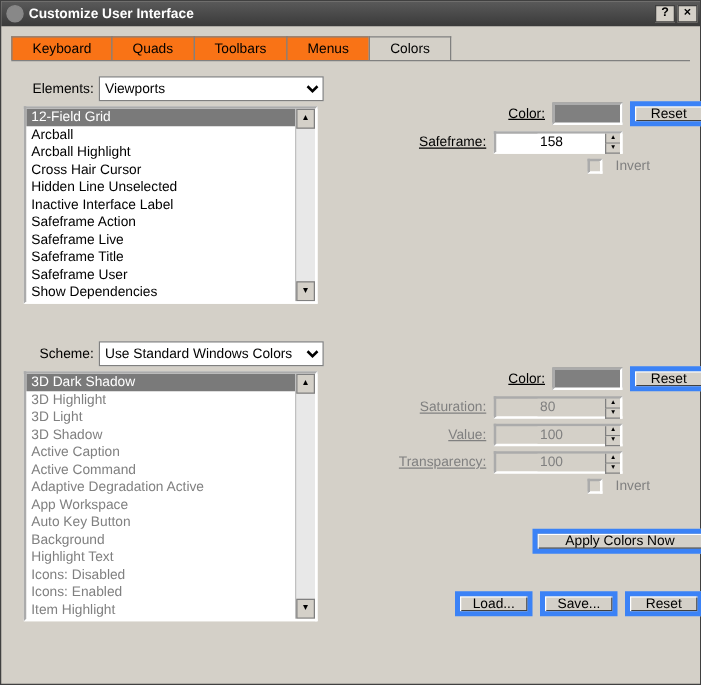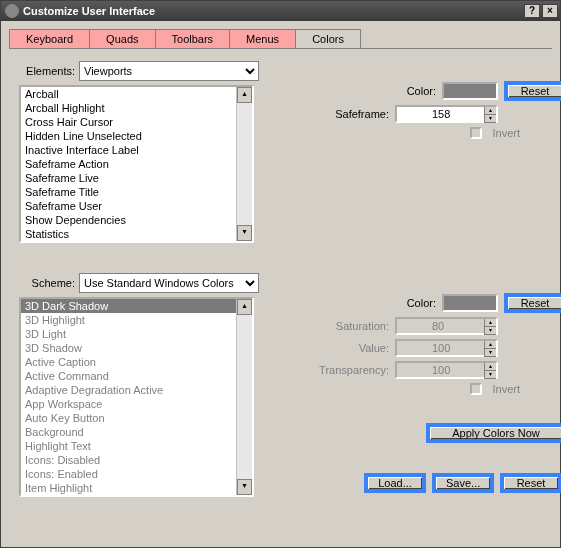--- a/index.html
+++ b/index.html
@@ -3,21 +3,21 @@
 <meta charset="utf-8">
 <style>
 * { box-sizing: border-box; font-family: Tahoma, Arial, sans-serif; font-size: 11px; }
 body { margin: 0; background: #d4d0c8; width: 561px; height: 548px; overflow: hidden; }
 .window { width: 561px; height: 548px; border: 1px solid #404040; background: #d4d0c8; }
 .titlebar { height: 20px; background: linear-gradient(#5a5a5a,#3a3a3a); color: #fff; display: flex; align-items: center; padding: 0 2px 0 4px; font-weight: bold; }
 .titlebar .ticon { width: 14px; height: 14px; border: 1px solid #888; border-radius: 50%; margin-right: 4px; background: #888; }
 .titlebar .spacer { flex: 1; }
 .tbtn { width: 16px; height: 14px; background: #d4d0c8; border: 1px solid #404040; margin-left: 2px; color: #000; text-align: center; line-height: 11px; font-weight: bold; font-size: 10px; cursor: pointer; }
 .tabs { display: flex; padding: 8px 8px 0 8px; gap: 0; }
-.tab { padding: 3px 16px; border: 1px solid #808080; border-bottom: none; background: #fca5a5; cursor: pointer; margin-right: -1px; position: relative; }
+.tab { padding: 3px 16px; border: 1px solid #808080; border-bottom: none; background: #f97316; cursor: pointer; margin-right: -1px; position: relative; }
 .tab.active { background: #d4d0c8; z-index: 2; }
 .tabline { border-top: 1px solid #808080; margin: 0 8px; }
 .content { padding: 12px 18px 10px 18px; position: relative; }
 .row { display: flex; align-items: center; margin-bottom: 4px; }
 .lbl-right { text-align: right; display: inline-block; }
 select.combo { height: 20px; border: 1px solid #808080; background: #fff; }
 .listbox { border: 2px inset #fff; background: #fff; width: 235px; height: 158px; overflow: hidden; position: relative; display: flex; }
 .listbox2 { height: 200px; }
 .list-inner { flex: 1; }
 .scroll { width: 16px; background: #e8e8e8; border-left: 1px solid #c0c0c0; position: relative; }
@@ -34,21 +34,21 @@
 .spin input:disabled { background: #d4d0c8; color: #808080; }
 .spin .spbtns { width: 12px; display: flex; flex-direction: column; }
 .spin .sp { flex: 1; border-left: 1px solid #808080; border-bottom: 1px solid #808080; background: #d4d0c8; font-size: 6px; text-align: center; line-height: 7px; cursor: pointer; }
 .spin.dis { background: #d4d0c8; }
 .chk { width: 12px; height: 12px; border: 2px inset #fff; background: #fff; display: inline-block; vertical-align: middle; }
 .chk.dis { background: #d4d0c8; }
 .section { display: flex; gap: 40px; }
 .left-col { width: 240px; }
 .right-col { flex: 1; padding-top: 20px; }
 .right-col .row { justify-content: flex-end; gap: 6px; }
-.right-col .lbl-right { width: 90px; }
+.right-col .lbl-right { width: 90px; text-decoration: underline; }
 .footer-btns { display: flex; justify-content: flex-end; gap: 6px; margin-top: 10px; padding-right: 4px; }
 .footer-btns .btn { width: 62px; margin-top: 20px; }
 .apply-btn { width: 140px; margin-left: auto; display: block; margin-bottom: 8px; }
 .dislbl { color: #808080; }
 </style>
 </head>
 <body>
 
 <div class="window">
   <div class="titlebar">
@@ -73,20 +73,21 @@
     <div class="section">
       <div class="left-col">
         <div class="row">
           <span class="lbl-right" style="width:56px">Elements:</span>
           <select class="combo" style="width:180px;margin-left:4px">
             <option>Viewports</option>
           </select>
         </div>
         <div class="listbox">
           <div class="list-inner" id="list1">
+              <div class="li sel">12-Field Grid</div>
               <div class="li">Arcball</div>
               <div class="li">Arcball Highlight</div>
               <div class="li">Cross Hair Cursor</div>
               <div class="li">Hidden Line Unselected</div>
               <div class="li">Inactive Interface Label</div>
               <div class="li">Safeframe Action</div>
               <div class="li">Safeframe Live</div>
               <div class="li">Safeframe Title</div>
               <div class="li">Safeframe User</div>
               <div class="li">Show Dependencies</div>

